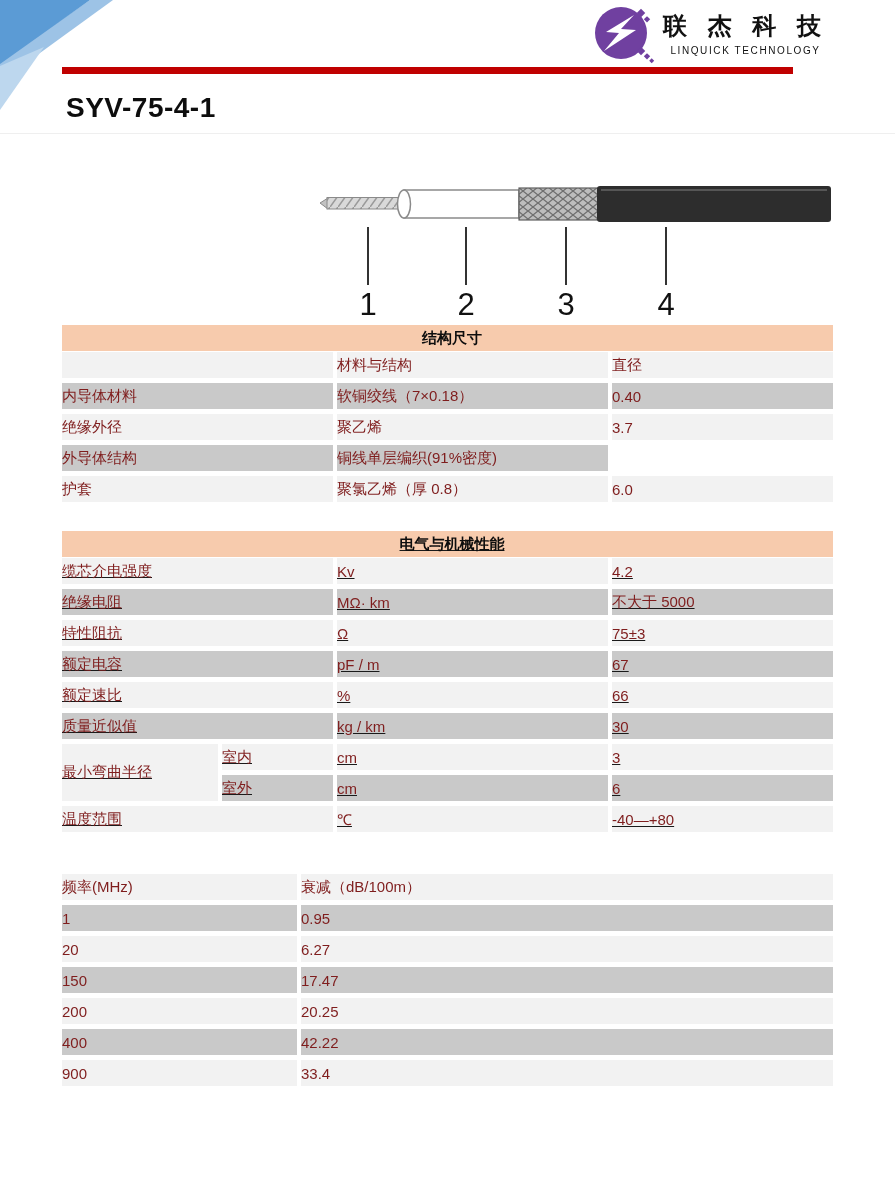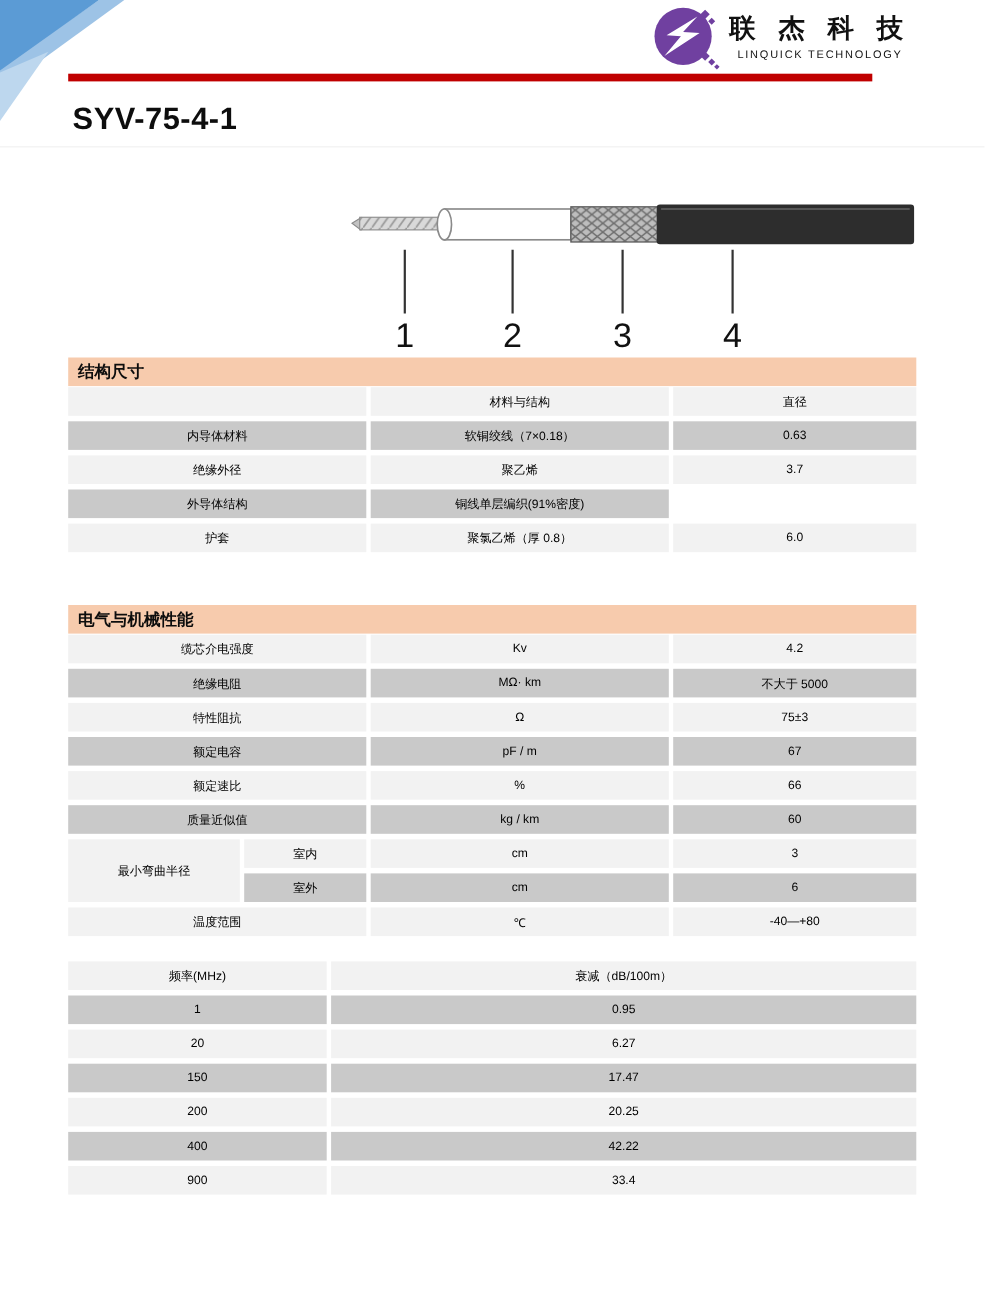--- a/index.html
+++ b/index.html
@@ -16,29 +16,29 @@
   .brand{left:593px;top:2px;display:flex;align-items:center;}
   .brand-text{margin-left:6px;text-align:center;}
   .brand-cn{font-size:24px;font-weight:bold;color:#111;letter-spacing:7px;white-space:nowrap;}
   .brand-en{font-size:10px;font-weight:normal;color:#111;letter-spacing:1.6px;margin-top:3px;white-space:nowrap;}
   .redline{left:62px;top:67px;width:731px;height:7px;background:#C00000;}
   .title{left:66px;top:92px;margin:0;font-size:28px;font-weight:bold;color:#0d0d0d;letter-spacing:0.5px;}
   
   #cable{left:298px;top:163px;}
   
   .tbl-section{left:62px;width:771px;}
-  .band{height:26px;background:#F7CBAD;display:flex;align-items:center;padding-left:9px;box-sizing:border-box;}
+  .band{height:26px;background:#F7CBAD;display:flex;align-items:center;padding-left:9px;box-sizing:border-box;justify-content:center;}
   .band span{font-size:15px;font-weight:bold;color:#0d0d0d;}
   table{border-collapse:separate;border-spacing:4px 5px;table-layout:fixed;width:779px;margin:-4px 0 0 -4px;}
-  td{height:26px;padding:0;text-align:center;vertical-align:middle;font-size:11px;color:#000000;overflow:hidden;white-space:nowrap;}
+  td{height:26px;padding:0;text-align:left;vertical-align:middle;font-size:15px;color:#7f1d1d;overflow:hidden;white-space:nowrap;}
   .lt{background:#F2F2F2;}
   .dk{background:#C9C9C9;margin-top:16px;}
   .wh{background:transparent;}
   #tbl-structure{top:325px;}
-  #tbl-electrical{top:550px;}
+  #tbl-electrical{top:531px;text-decoration:underline;}
   #tbl-attenuation{top:873px;}
 </style>
 </head>
 <body>
 
 <svg id="corner" class="abs" width="130" height="120" viewBox="0 0 130 120">
   <polygon points="90,0 113,0 0,82 0,62" fill="#9DC3E6"></polygon>
   <polygon points="0,0 90,0 0,64" fill="#5B9BD5"></polygon>
   <polygon points="0,66 44,47 0,110" fill="#BDD7EE"></polygon>
 </svg>
@@ -111,21 +111,21 @@
       </colgroup>
     <tbody>
         <tr>
       <td class="lt"></td>
       <td class="lt">材料与结构</td>
       <td class="lt">直径</td>
     </tr>
     <tr>
       <td class="dk">内导体材料</td>
       <td class="dk">软铜绞线（7×0.18）</td>
-      <td class="dk">0.63</td>
+      <td class="dk">0.40</td>
     </tr>
     <tr>
       <td class="lt">绝缘外径</td>
       <td class="lt">聚乙烯</td>
       <td class="lt">3.7</td>
     </tr>
     <tr>
       <td class="dk">外导体结构</td>
       <td class="dk">铜线单层编织(91%密度)</td>
       <td class="wh"></td>
@@ -172,21 +172,21 @@
       <td class="dk">67</td>
     </tr>
     <tr>
       <td class="lt" colspan="2">额定速比</td>
       <td class="lt">%</td>
       <td class="lt">66</td>
     </tr>
     <tr>
       <td class="dk" colspan="2">质量近似值</td>
       <td class="dk">kg / km</td>
-      <td class="dk">60</td>
+      <td class="dk">30</td>
     </tr>
     <tr>
       <td class="lt" rowspan="2">最小弯曲半径</td>
       <td class="lt">室内</td>
       <td class="lt">cm</td>
       <td class="lt">3</td>
     </tr>
     <tr>
       <td class="dk">室外</td>
       <td class="dk">cm</td>

